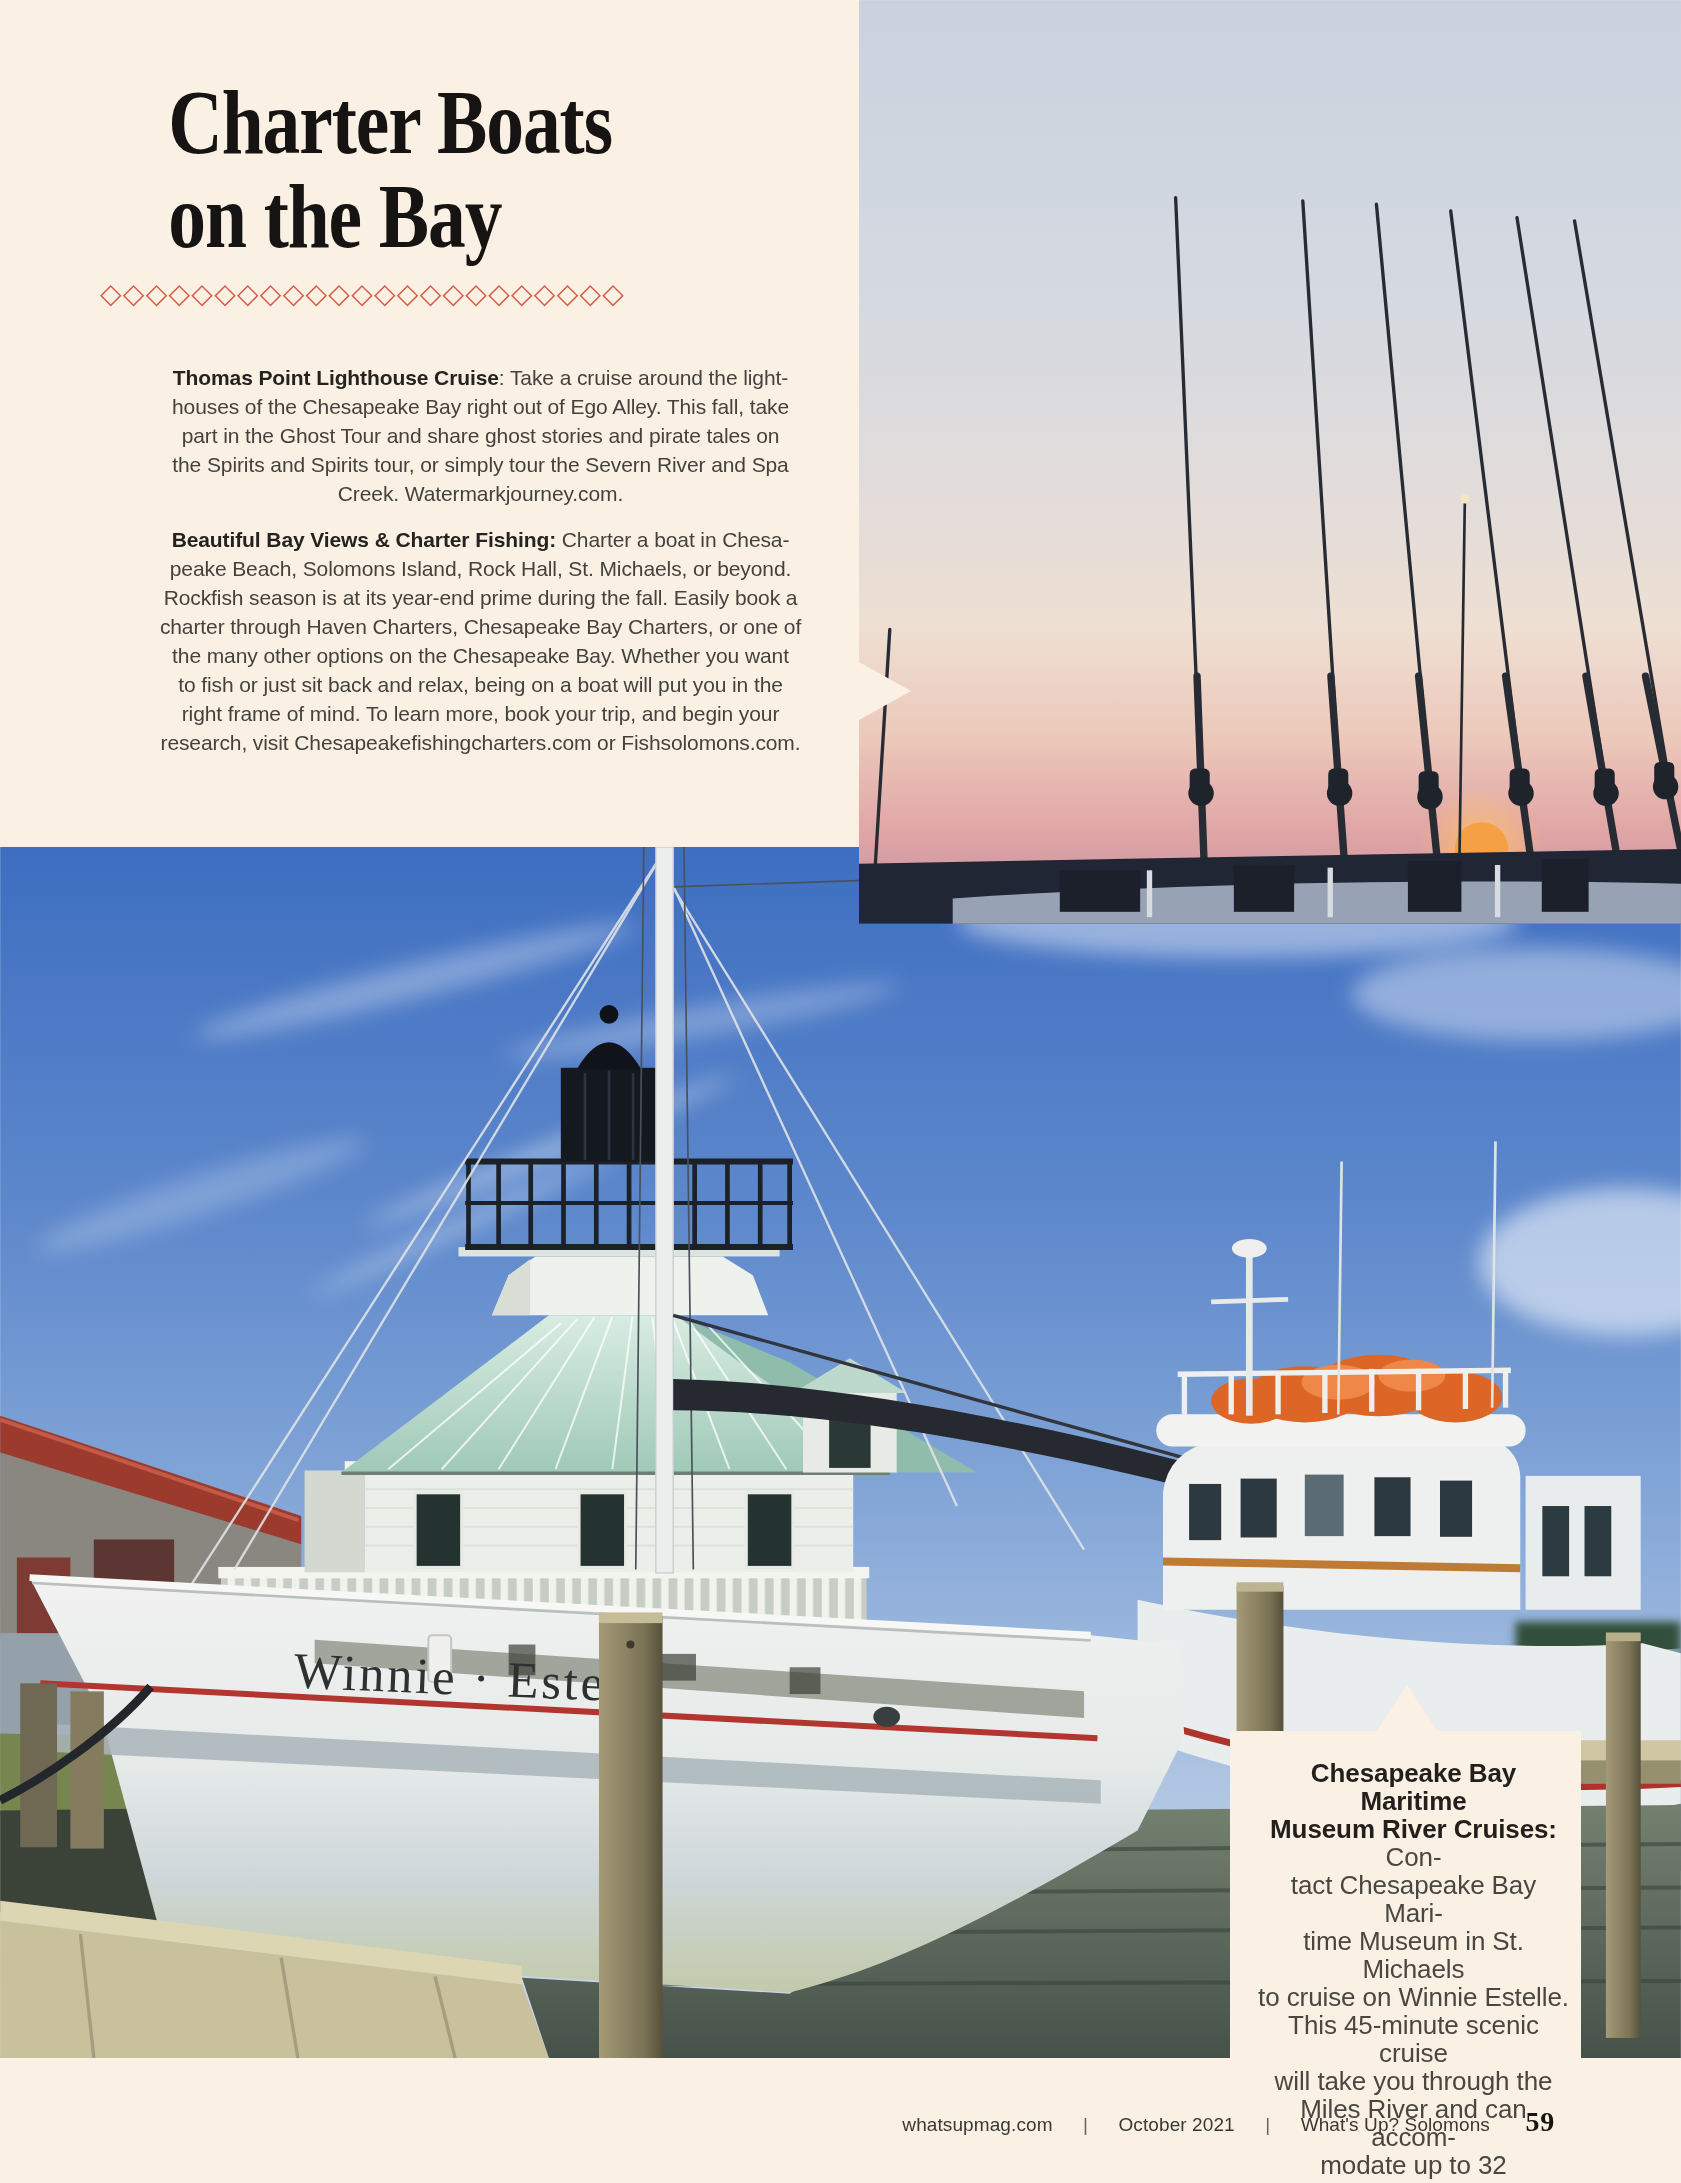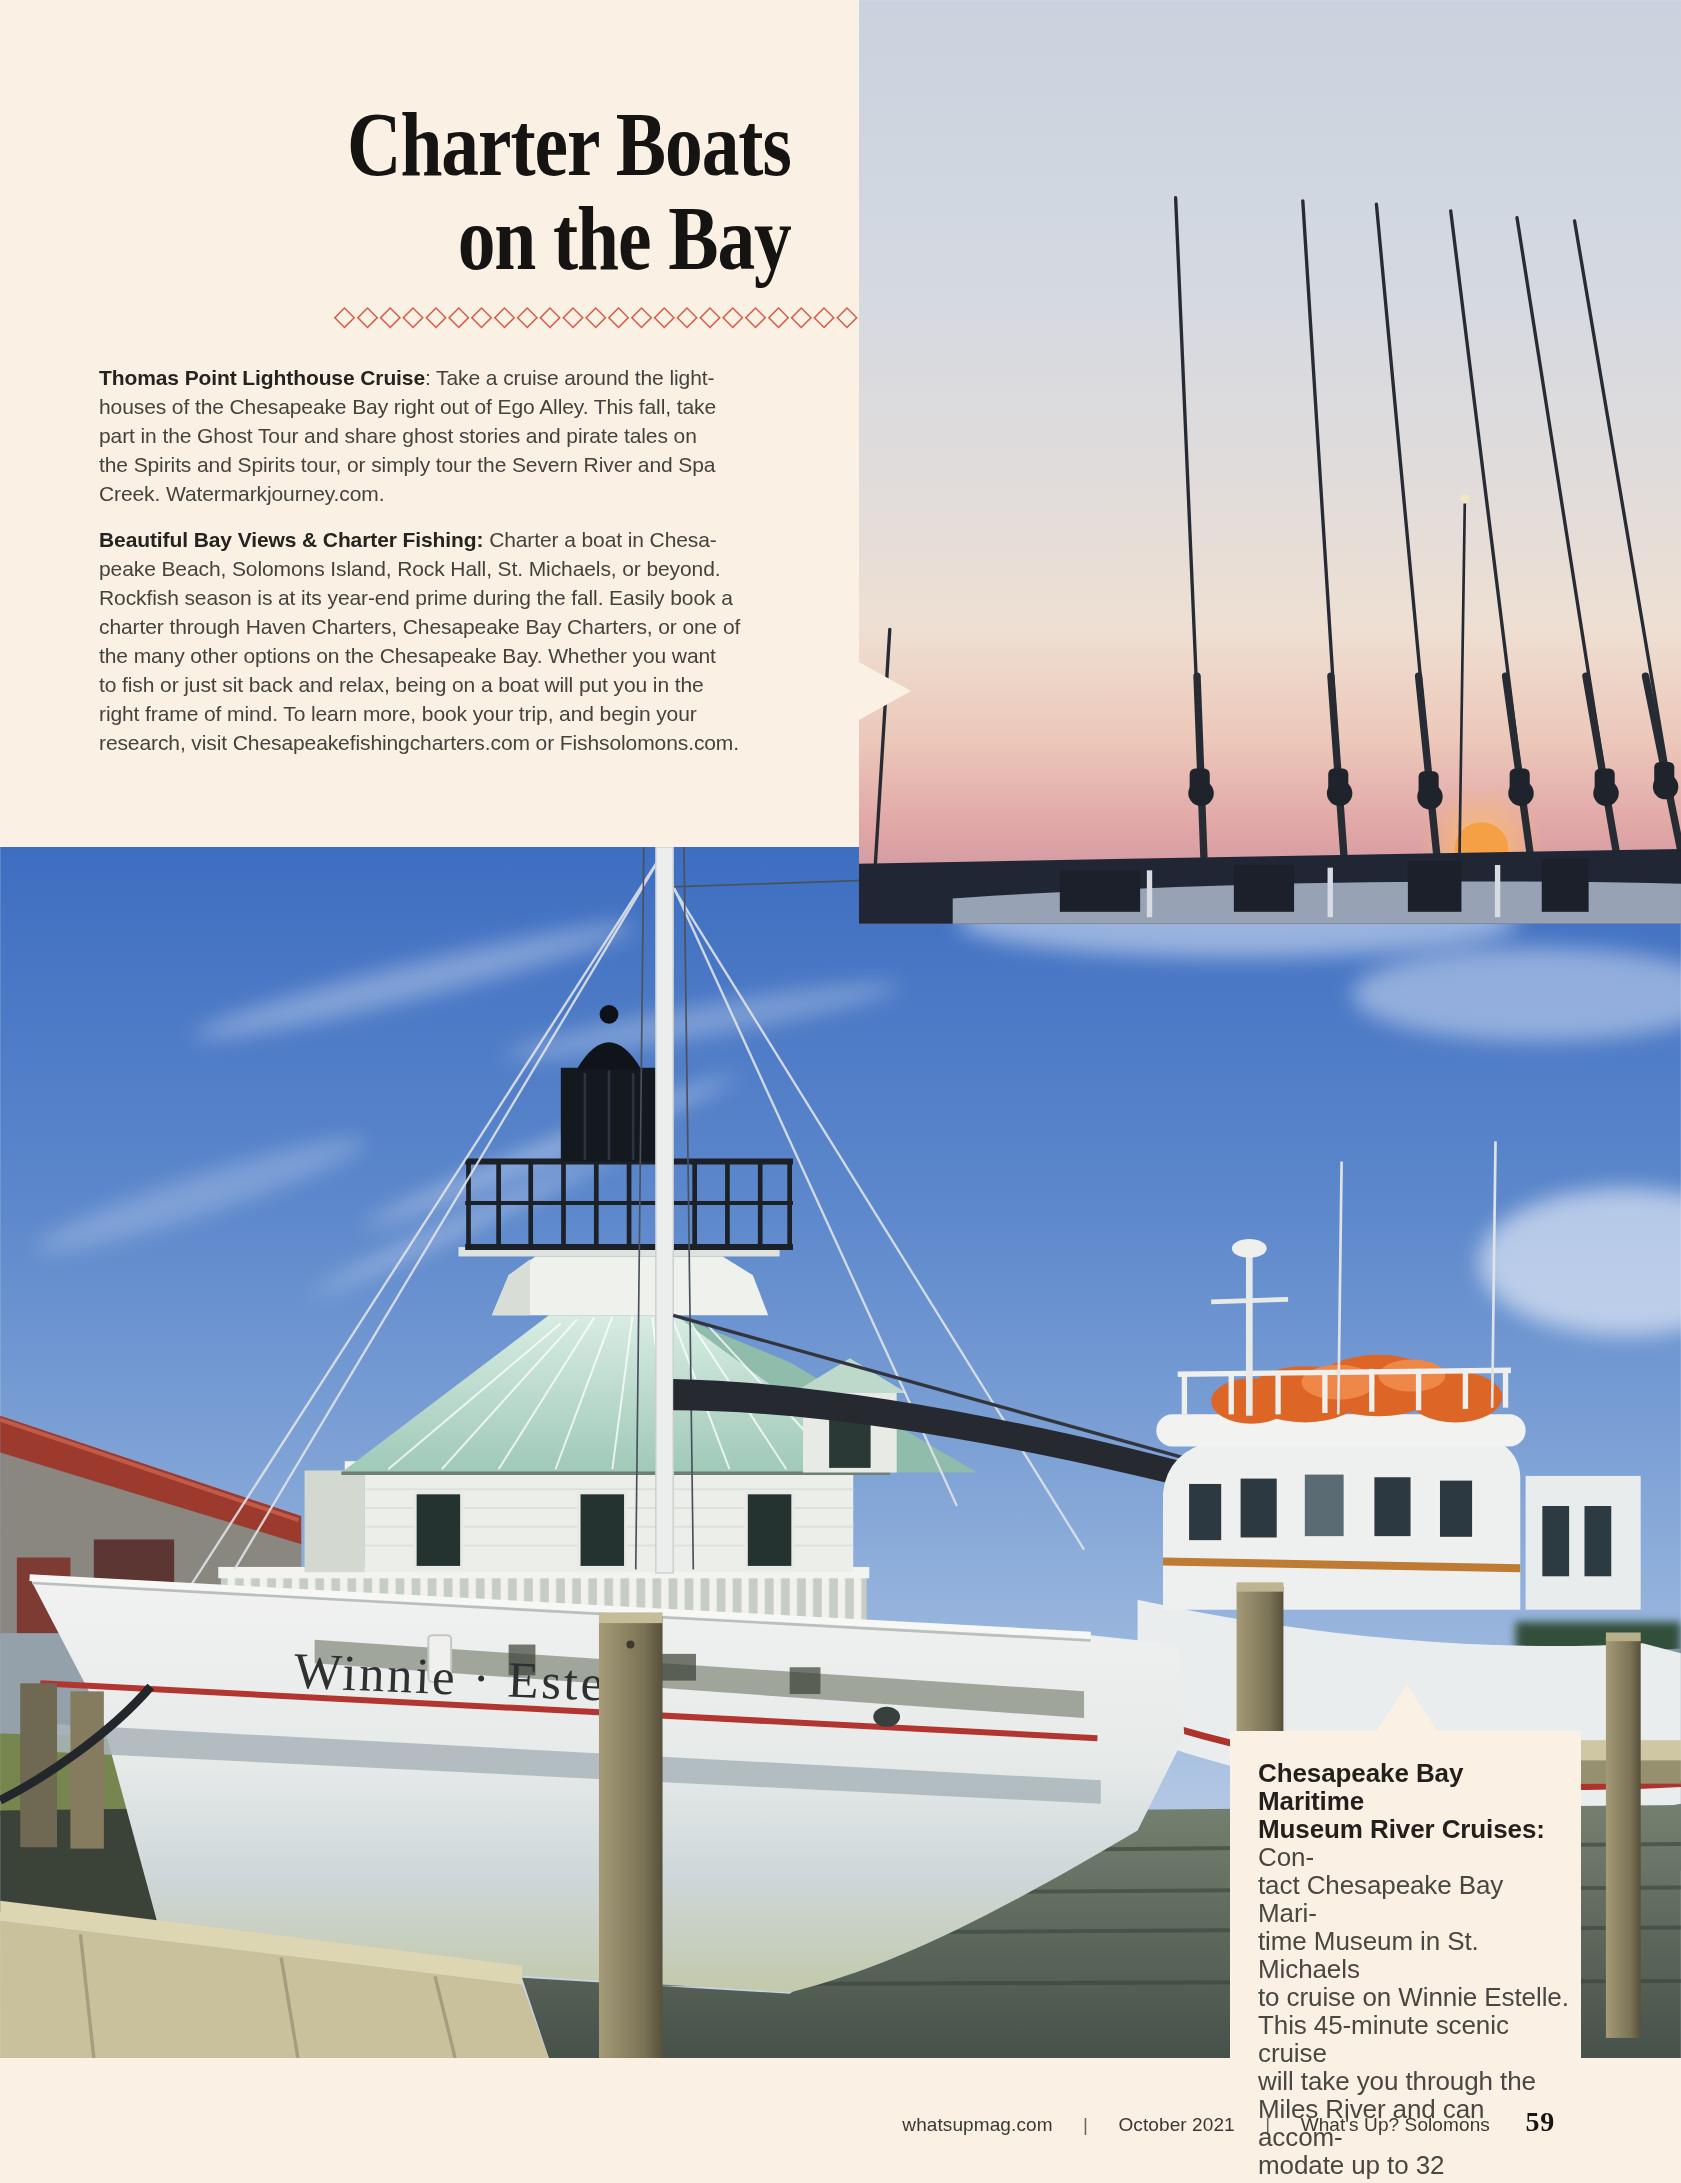--- a/index.html
+++ b/index.html
@@ -1,25 +1,25 @@
 <!DOCTYPE html>
 <html style="font-size:10.7px"><head>
 <meta charset="utf-8">
 <style>
   html,body{margin:0;padding:0;}
   body{
     width:1681px;height:2183px;position:relative;overflow:hidden;
     background:#faf1e4;
     font-family:"Liberation Sans", sans-serif;
   }
-  .abs{position:absolute;}
+  .abs{position:absolute;text-align:center;}
 
   
   .title-block{
-    left:100px;top:75px;width:759px;text-align:right;color:#161412;margin-top:22px;
+    left:100px;top:75px;width:759px;text-align:left;color:#161412;
   }
   .title-line{
     font-family:"Liberation Serif", serif;
     font-weight:bold;font-size:92px;line-height:94px;margin:0;
     letter-spacing:-1.3px;transform:scaleX(.82);transform-origin:50% 50%;
     white-space:nowrap;
   }
   .divider{
     margin-top:17.4px;color:#d65b45;font-size:28px;letter-spacing:1.3px;
     line-height:28px;white-space:nowrap;

